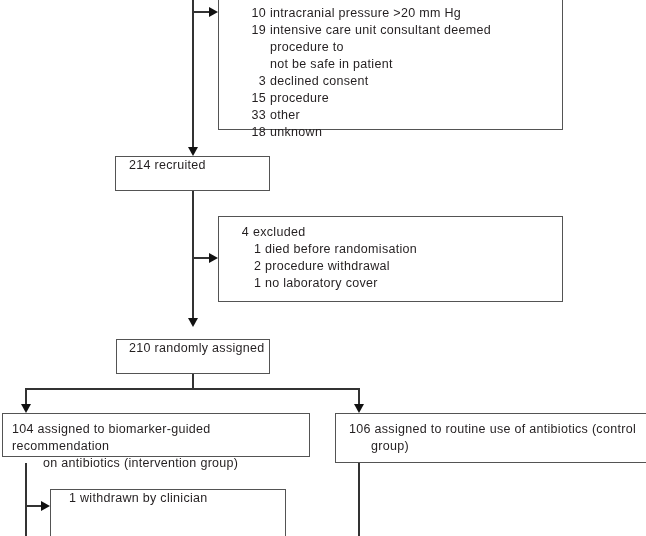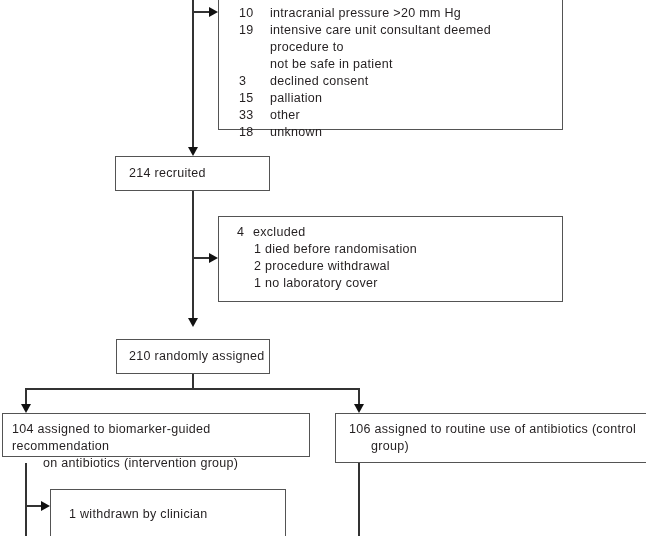--- a/index.html
+++ b/index.html
@@ -8,32 +8,32 @@
     font-family:"Liberation Sans","DejaVu Sans",sans-serif;
     font-size:12.5px;letter-spacing:0.3px;color:#231f20;line-height:17px;
   }
   .box{
     position:absolute;background:#ffffff;border:1px solid #545454;box-sizing:border-box;
   }
   .line{position:absolute;background:#333333;}
   .arrow-down{position:absolute;width:0;height:0;border-left:5px solid transparent;border-right:5px solid transparent;border-top:9px solid #111111;}
   .arrow-right{position:absolute;width:0;height:0;border-top:5px solid transparent;border-bottom:5px solid transparent;border-left:9px solid #111111;}
   .row{display:flex;align-items:baseline;}
-  .row .num{flex:none;white-space:pre;}
+  .row .num{flex:none;text-align:right;white-space:pre;}
   .row .txt{margin-left:4px;white-space:pre-wrap;}
   
   #screen-box{left:218px;top:-20px;width:345px;height:150px;padding:24px 10px 0 20px;}
   #screen-box .num{width:27px;}
   
   #excluded-box{left:218px;top:216px;width:345px;height:86px;padding:7px 10px 0 18px;}
   #excluded-box .row.head .num{width:12px;}
   #excluded-box .row.item{margin-left:17px;}
   #excluded-box .row.item .num{width:7px;}
   
-  .single{display:flex;align-items:center;}
+  .single{display:flex;}
   #recruited-box{left:115px;top:156px;width:155px;height:35px;padding-left:13px;}
   #randomised-box{left:116px;top:339px;width:154px;height:35px;padding-left:12px;}
   #withdrawn-box{left:50px;top:489px;width:236px;height:50px;padding-left:18px;}
   
   #intervention-box{left:2px;top:413px;width:308px;height:44px;padding-top:7px;}
   #intervention-box .l1{padding-left:9px;}
   #intervention-box .l2{padding-left:40px;}
   #control-box{left:335px;top:413px;width:351px;height:50px;padding-top:7px;}
   #control-box .l1{padding-left:13px;}
   #control-box .l2{padding-left:35px;}
@@ -77,21 +77,21 @@
     <div class="row">
       <span class="num"></span>
       <span class="txt">not be safe in patient</span>
     </div>
     <div class="row">
       <span class="num">3</span>
       <span class="txt">declined consent</span>
     </div>
     <div class="row">
       <span class="num">15</span>
-      <span class="txt">palliation</span>
+      <span class="txt">procedure</span>
     </div>
     <div class="row">
       <span class="num">33</span>
       <span class="txt">other</span>
     </div>
     <div class="row">
       <span class="num">18</span>
       <span class="txt">unknown</span>
     </div>
   </div>

